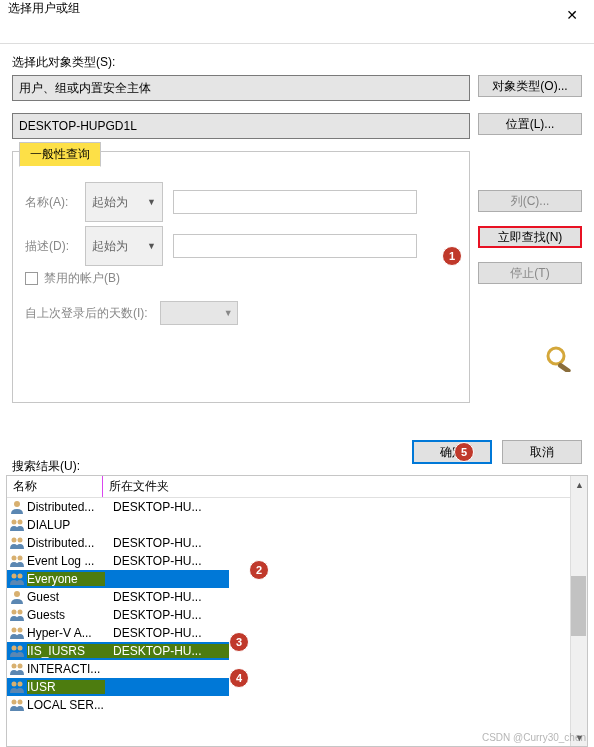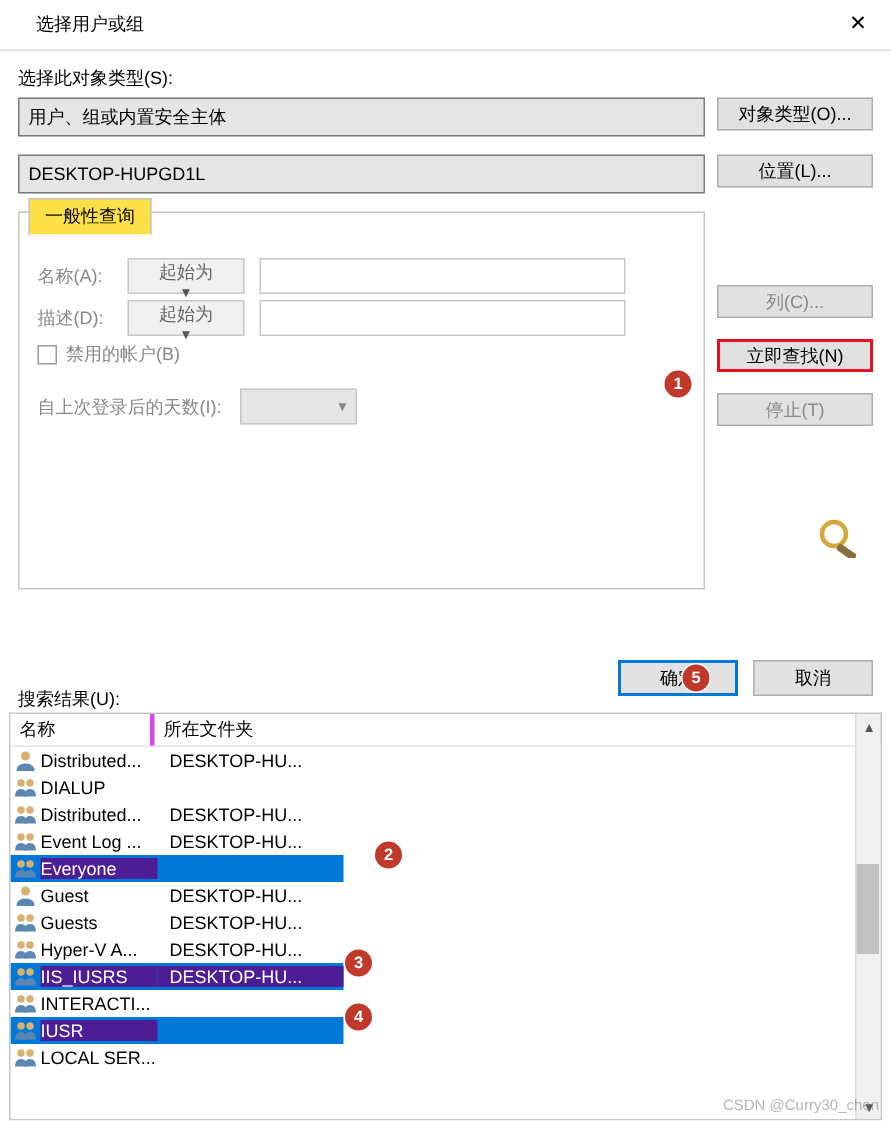--- a/index.html
+++ b/index.html
@@ -8,24 +8,23 @@
     font-family: "Microsoft YaHei", "Segoe UI", Tahoma, sans-serif;
     font-size: 12px;
     background: #fff;
     color: #000;
     width: 594px;
     height: 747px;
     overflow: hidden;
     position: relative;
   }
   .titlebar {
-    height: 34px;
+    height: 44px;
     display: flex;
-    align-items: center;
-    padding: 0 24px;
+    padding: 0 8px;
     border-bottom: 1px solid #ddd;
     position: relative;
   }
   .titlebar .close {
     position: absolute;
     right: 0; top: 0;
     width: 44px; height: 30px;
     display: flex; align-items: center; justify-content: center;
     font-size: 14px;
   }
@@ -76,25 +75,25 @@
     right: 12px; top: 190px;
     width: 104px;
     display: flex; flex-direction: column; gap: 14px;
     align-items: center;
   }
   .query-row {
     display: flex; align-items: center; gap: 10px; margin-bottom: 4px;
   }
   .query-row .lbl { width: 50px; color: #888; }
   .select-box {
-    width: 78px; height: 24px;
+    width: 78px; height: 40px;
     border: 1px solid #c6c6c6;
     background: #f0f0f0;
     display: flex; align-items: center; justify-content: space-between;
-    padding: 0 6px; color: #666; flex-direction: column;
+    padding: 0 6px; color: #666;
   }
   .select-box .arrow { font-size: 9px; color: #555; }
   .text-input {
     flex: 1; height: 24px;
     border: 1px solid #c6c6c6;
     background: #fff;
     max-width: 244px;
   }
   .checkbox-row { display: flex; align-items: center; gap: 6px; margin-bottom: 6px; color: #888; }
   .checkbox {
@@ -121,33 +120,33 @@
   .results-table {
     position: absolute; left: 6px; right: 6px; top: 475px; bottom: 0;
     border: 1px solid #c6c6c6;
     overflow: hidden;
   }
   .table-header {
     display: flex; background: #fff; border-bottom: 1px solid #e0e0e0;
     height: 22px; align-items: stretch;
   }
   .th {
-    border-right: 3px solid #d946ef;
+    border-right: 1px solid #d946ef;
     padding: 3px 6px;
     display: flex; align-items: center;
   }
   .th-name { width: 96px; }
   .th-folder { flex: 1; }
   .table-body { position: relative; }
   .tr { display: flex; height: 18px; align-items: center; padding-left: 2px; }
   .tr .icon { width: 16px; height: 16px; margin-right: 2px; flex-shrink: 0; }
   .tr .name { width: 78px; white-space: nowrap; overflow: hidden; }
   .tr .folder { flex: 1; padding-left: 8px; white-space: nowrap; overflow: hidden; }
   .tr.selected { background: #0078d7; color: #fff; }
-  .tr.selected .name, .tr.selected .folder { background: #4c1d95; }
+  .tr.selected .name, .tr.selected .folder { background: #4d7c0f; }
   .tr.selected .name { width: auto; min-width: 78px; flex: 0 0 auto; }
   .tr.selected.sel-wide { width: 222px; }
   .scrollbar-track {
     position: absolute; right: 0; top: 0; bottom: 0; width: 17px;
     background: #f0f0f0; border-left: 1px solid #ddd;
   }
   .scrollbar-thumb {
     position: absolute; right: 1px; width: 15px;
     top: 100px; height: 60px;
     background: #c2c2c2;

